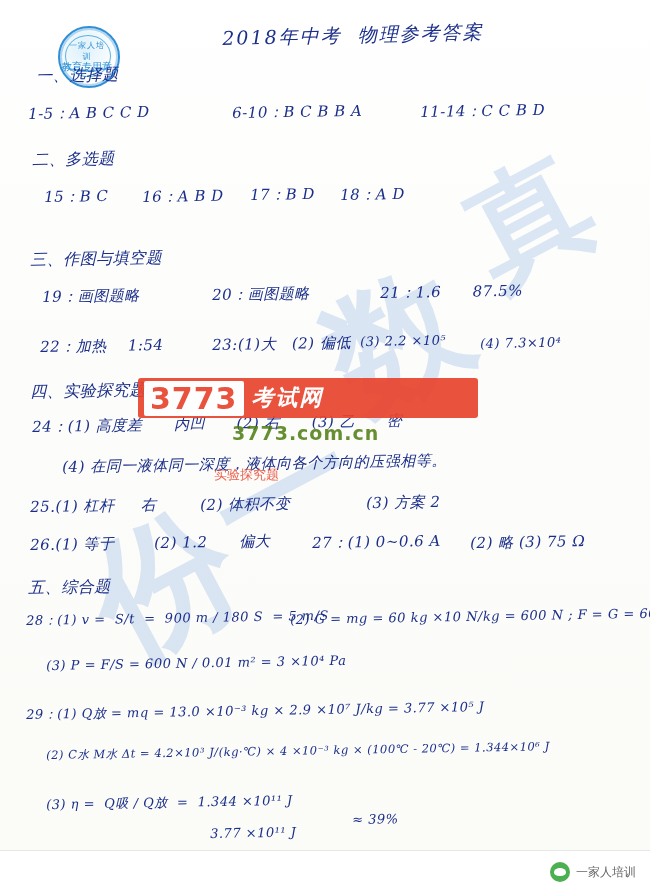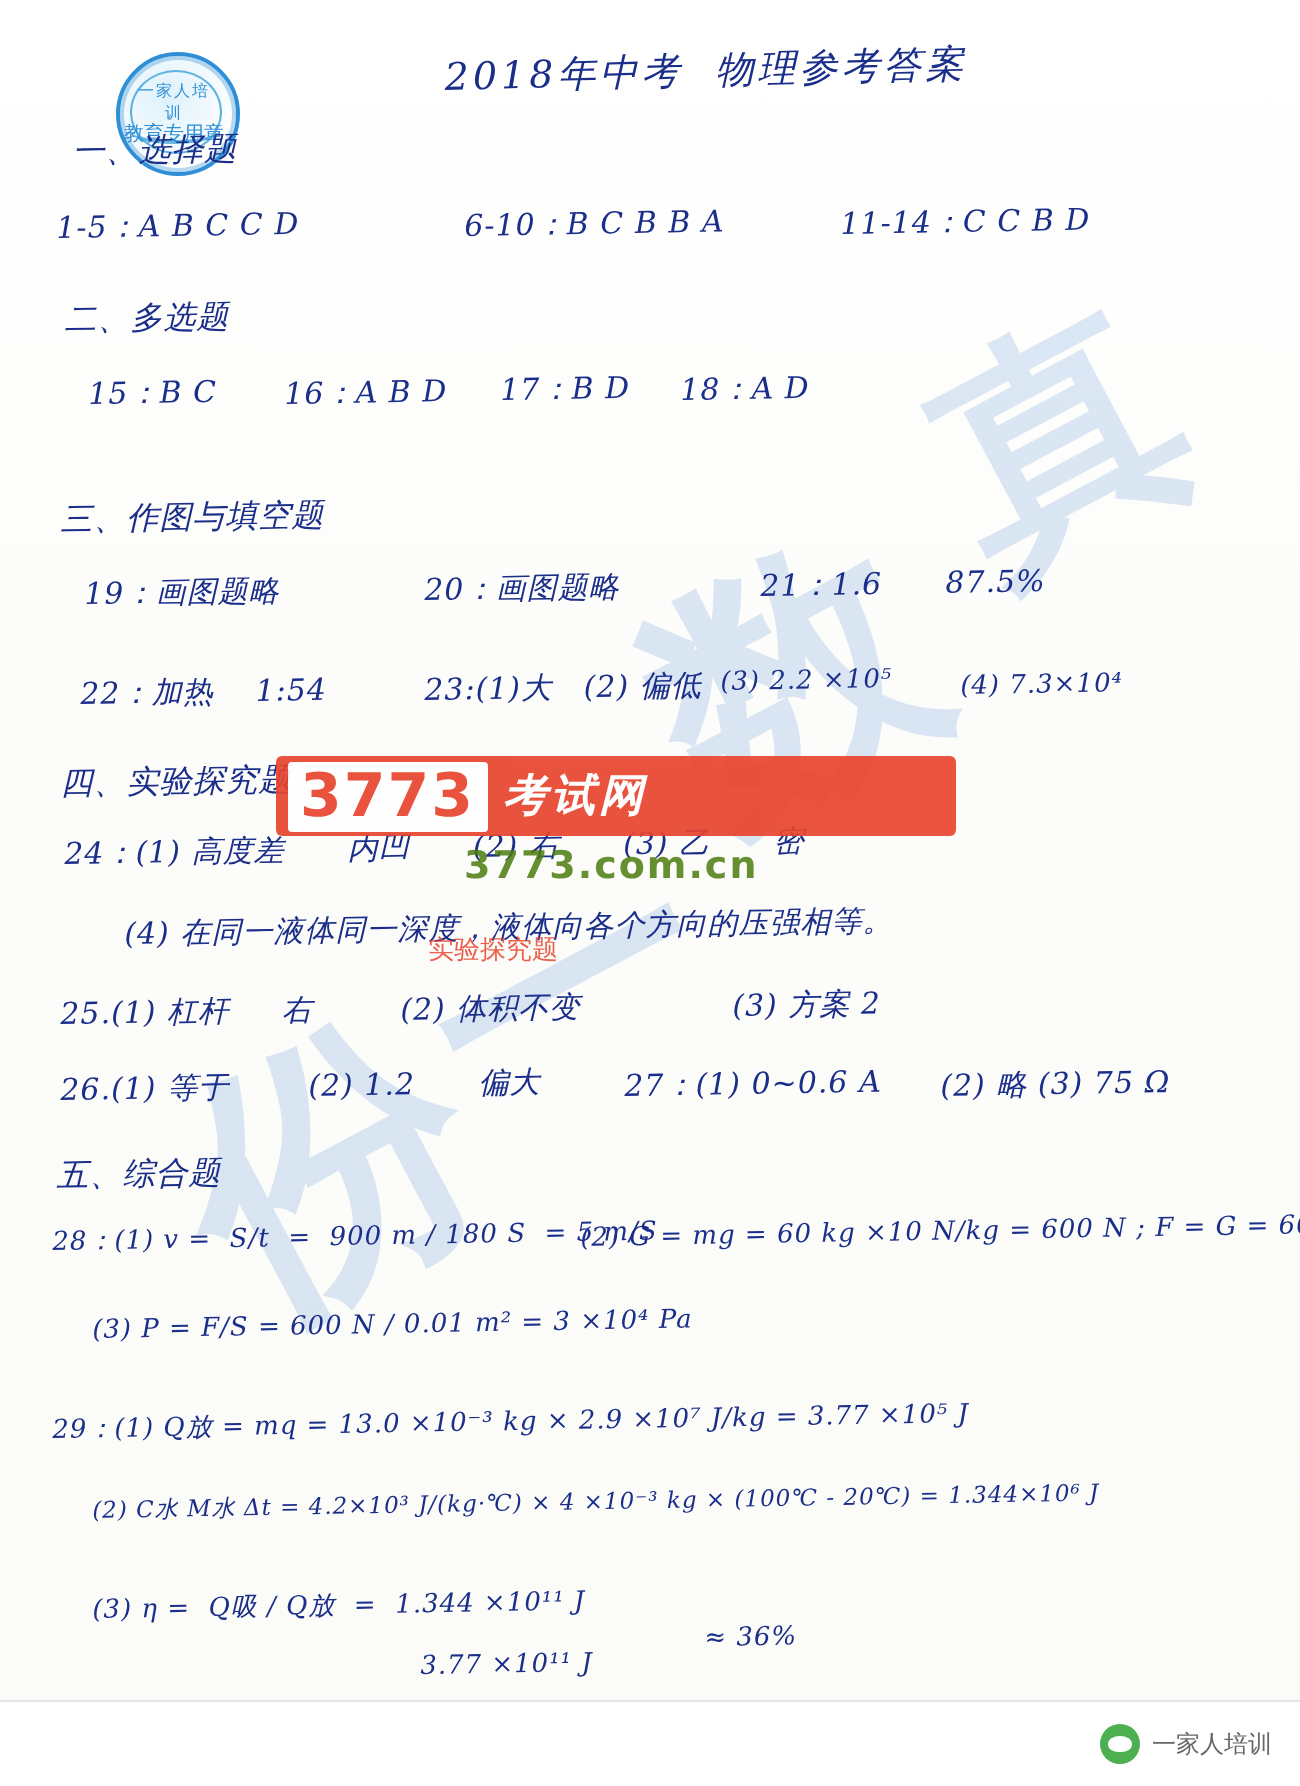--- a/index.html
+++ b/index.html
@@ -192,21 +192,21 @@
 
   <div class="hw h1" style="left:28px;top:578px;transform:rotate(-1deg);">五、综合题</div>
   <div class="hw sm" style="left:26px;top:612px;transform:rotate(-1deg);">28：(1) v =  S/t  =  900 m / 180 S  = 5 m/S</div>
   <div class="hw sm" style="left:290px;top:612px;transform:rotate(-1deg);">(2) G = mg = 60 kg ×10 N/kg = 600 N ; F = G = 600 N</div>
   <div class="hw sm" style="left:46px;top:658px;transform:rotate(-1deg);">(3) P = F/S = 600 N / 0.01 m² = 3 ×10⁴ Pa</div>
 
   <div class="hw sm" style="left:26px;top:706px;transform:rotate(-1deg);">29：(1) Q放 = mq = 13.0 ×10⁻³ kg × 2.9 ×10⁷ J/kg = 3.77 ×10⁵ J</div>
   <div class="hw xs" style="left:46px;top:748px;transform:rotate(-1deg);">(2) C水 M水 Δt = 4.2×10³ J/(kg·℃) × 4 ×10⁻³ kg × (100℃ - 20℃) = 1.344×10⁶ J</div>
   <div class="hw sm" style="left:46px;top:796px;transform:rotate(-1deg);">(3) η =  Q吸 / Q放  =  1.344 ×10¹¹ J</div>
   <div class="hw sm" style="left:210px;top:826px;transform:rotate(-1deg);">3.77 ×10¹¹ J</div>
-  <div class="hw sm" style="left:352px;top:812px;transform:rotate(-1deg);">≈ 36%</div>
+  <div class="hw sm" style="left:352px;top:812px;transform:rotate(-1deg);">≈ 39%</div>
 
   <div class="wm-red-line" style="left:214px;top:466px;">实验探究题</div>
 
   <div class="wm-band">
     <span class="num">3773</span>
     <span class="txt">考试网</span>
   </div>
   <div class="wm-url">3773.com.cn</div>
 
   <div class="footer">

